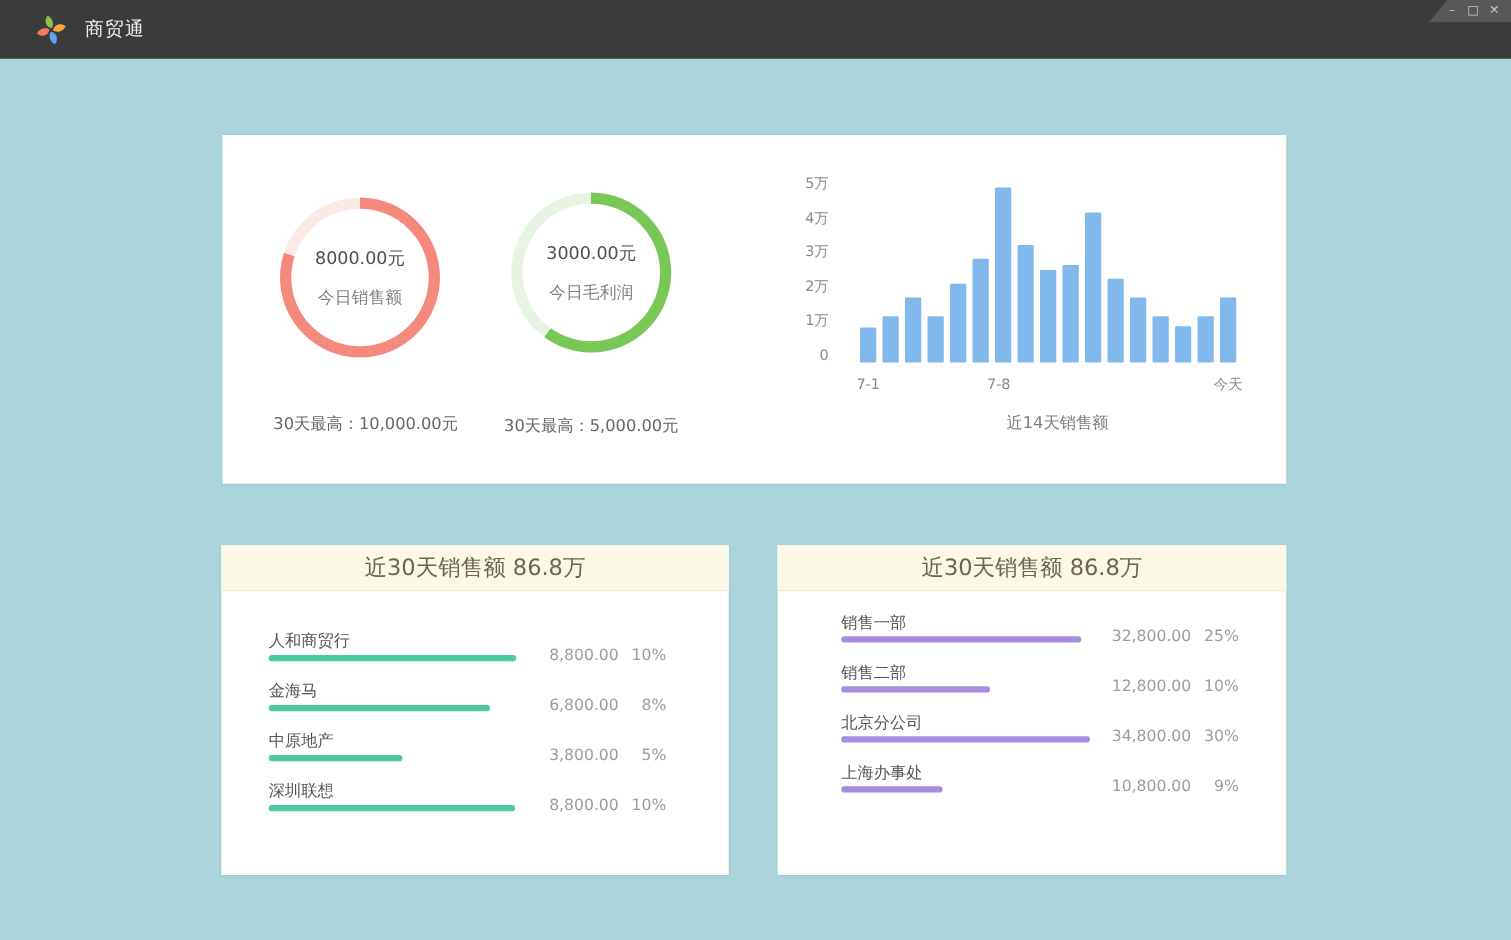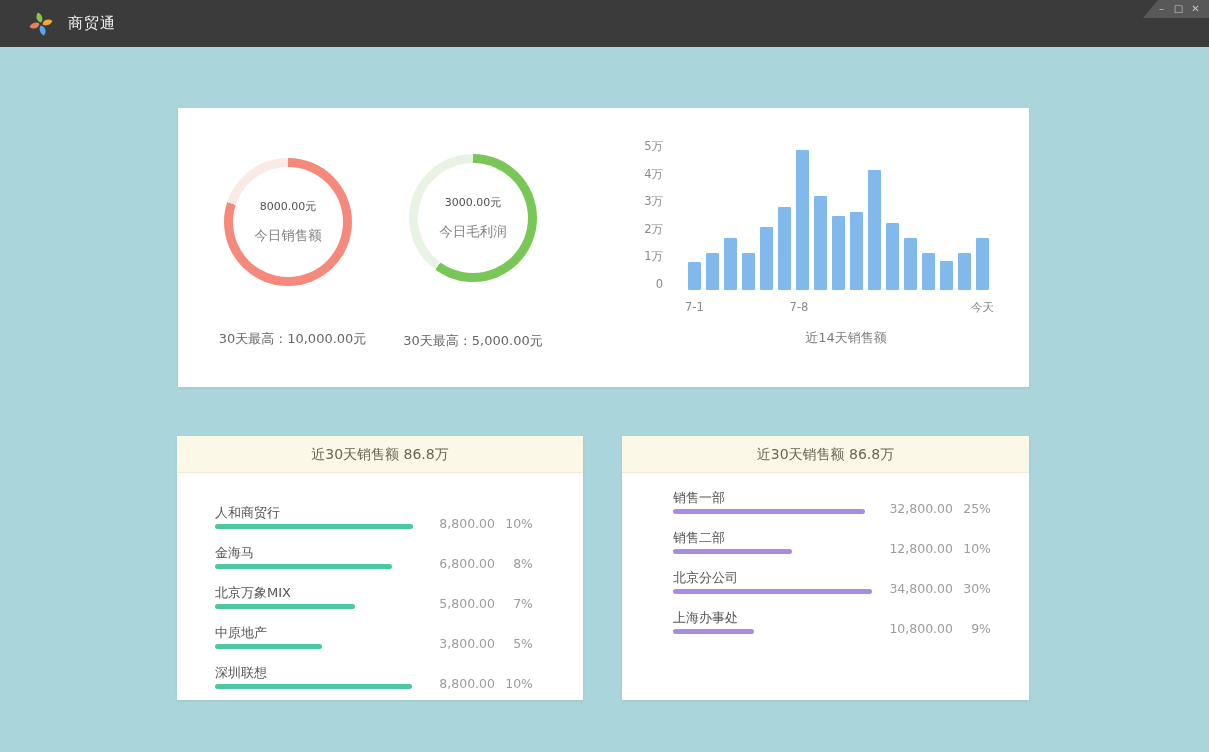--- a/index.html
+++ b/index.html
@@ -44,21 +44,21 @@
   .rank-card-left  { left:177px; top:436px; width:406px; height:264px; }
   .rank-card-right { left:622px; top:436px; width:407px; height:264px; }
 
   
   .donut { position:absolute; width:128px; height:128px; border-radius:50%; }
   .donut-inner {
     position:absolute; left:9px; top:9px; width:110px; height:110px;
     background:#fff; border-radius:50%;
     display:flex; flex-direction:column; align-items:center; justify-content:center;
   }
-  .donut-value { font-size:11px; color:#4f4f4f; margin-bottom:13px; }
+  .donut-value { font-size:14px; color:#4f4f4f; margin-bottom:13px; }
   .donut-label { font-size:13.5px; color:#828282; }
   .donut-sales  { left:46px; top:50px; }
   .donut-profit { left:231px; top:46px; }
   .footnote { position:absolute; font-size:13px; color:#666; text-align:center; }
   .footnote-sales  { left:17px;  top:222px; width:195px; }
   .footnote-profit { left:200px; top:224px; width:190px; }
 
   
   .bar-plot {
     position:absolute; left:510px; top:41px; height:141px;
@@ -78,21 +78,21 @@
   }
   .chart-title {
     position:absolute; left:568px; top:221px; width:200px;
     text-align:center; font-size:13px; color:#7d7d7d;
   }
 
   
   .rank-header {
     height:37px; line-height:37px; text-align:center;
     background:#fbf8e7; border-bottom:1px solid #f0ead4;
-    font-size:14px; color:#6b6455;
+    font-size:18px; color:#6b6455;
   }
   .rank-body { padding:28px 50px 0 38px; }
   .rank-card-right .rank-body { padding:13px 38px 0 51px; }
   .rank-row { position:relative; height:40px; }
   .rank-name { position:absolute; top:3px; left:0; font-size:13px; color:#555; }
   .rank-bar  { position:absolute; top:23px; left:0; height:5px; border-radius:3px; }
   .rank-vals {
     position:absolute; top:15px; right:0;
     display:flex; font-size:12.5px; color:#9c9c9c;
   }
@@ -185,28 +185,20 @@
       </div>
       <div class="rank-row">
         <div class="rank-name">金海马</div>
         <div class="rank-bar" style="width: 177px; background: rgb(76, 201, 164);"></div>
         <div class="rank-vals">
           <span class="rank-amount">6,800.00</span>
           <span class="rank-pct">8%</span>
         </div>
       </div>
       <div class="rank-row">
-        <div class="rank-name">北京万象MIX</div>
-        <div class="rank-bar" style="width: 140px; background: rgb(76, 201, 164);"></div>
-        <div class="rank-vals">
-          <span class="rank-amount">5,800.00</span>
-          <span class="rank-pct">7%</span>
-        </div>
-      </div>
-      <div class="rank-row">
         <div class="rank-name">中原地产</div>
         <div class="rank-bar" style="width: 107px; background: rgb(76, 201, 164);"></div>
         <div class="rank-vals">
           <span class="rank-amount">3,800.00</span>
           <span class="rank-pct">5%</span>
         </div>
       </div>
       <div class="rank-row">
         <div class="rank-name">深圳联想</div>
         <div class="rank-bar" style="width: 197px; background: rgb(76, 201, 164);"></div>

